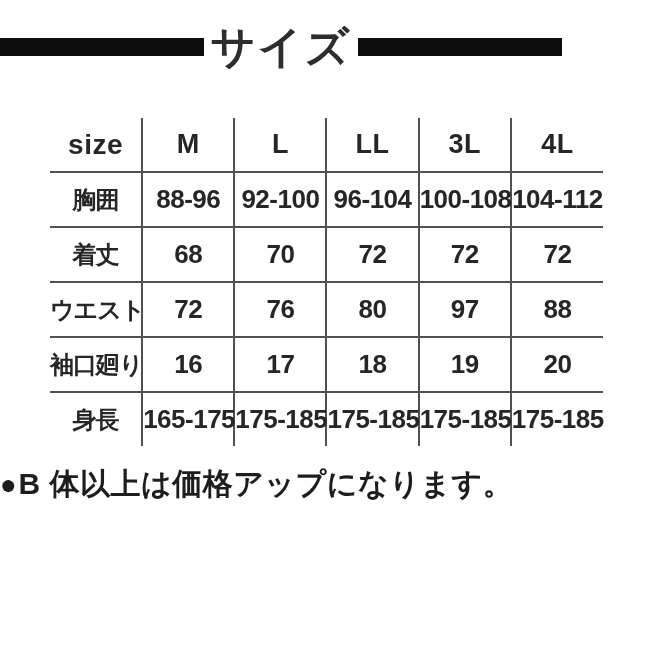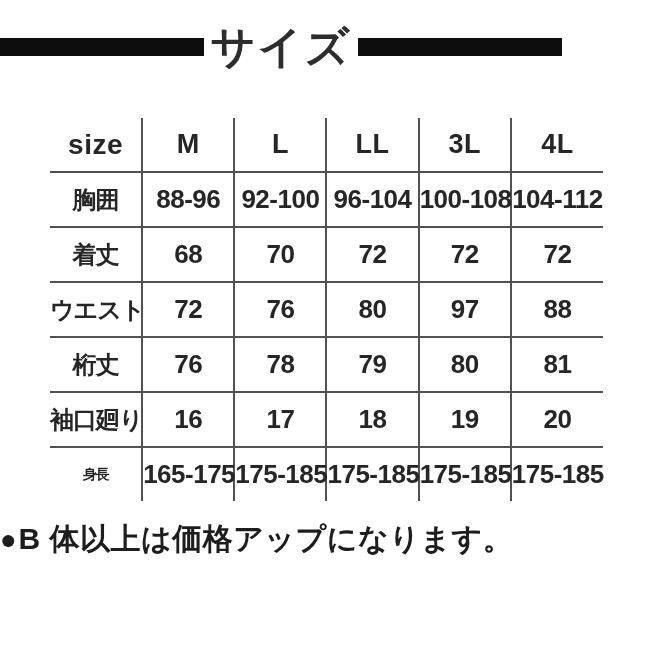--- a/index.html
+++ b/index.html
@@ -123,28 +123,20 @@
     </tr>
     <tr>
       <td class="lbl">ウエスト</td>
       <td class="val">72</td>
       <td class="val">76</td>
       <td class="val">80</td>
       <td class="val">97</td>
       <td class="val">88</td>
     </tr>
     <tr>
-      <td class="lbl">桁丈</td>
-      <td class="val">76</td>
-      <td class="val">78</td>
-      <td class="val">79</td>
-      <td class="val">80</td>
-      <td class="val">81</td>
-    </tr>
-    <tr>
       <td class="lbl">袖口廻り</td>
       <td class="val">16</td>
       <td class="val">17</td>
       <td class="val">18</td>
       <td class="val">19</td>
       <td class="val">20</td>
     </tr>
     <tr>
       <td class="lbl">身長</td>
       <td class="val">165-175</td>

